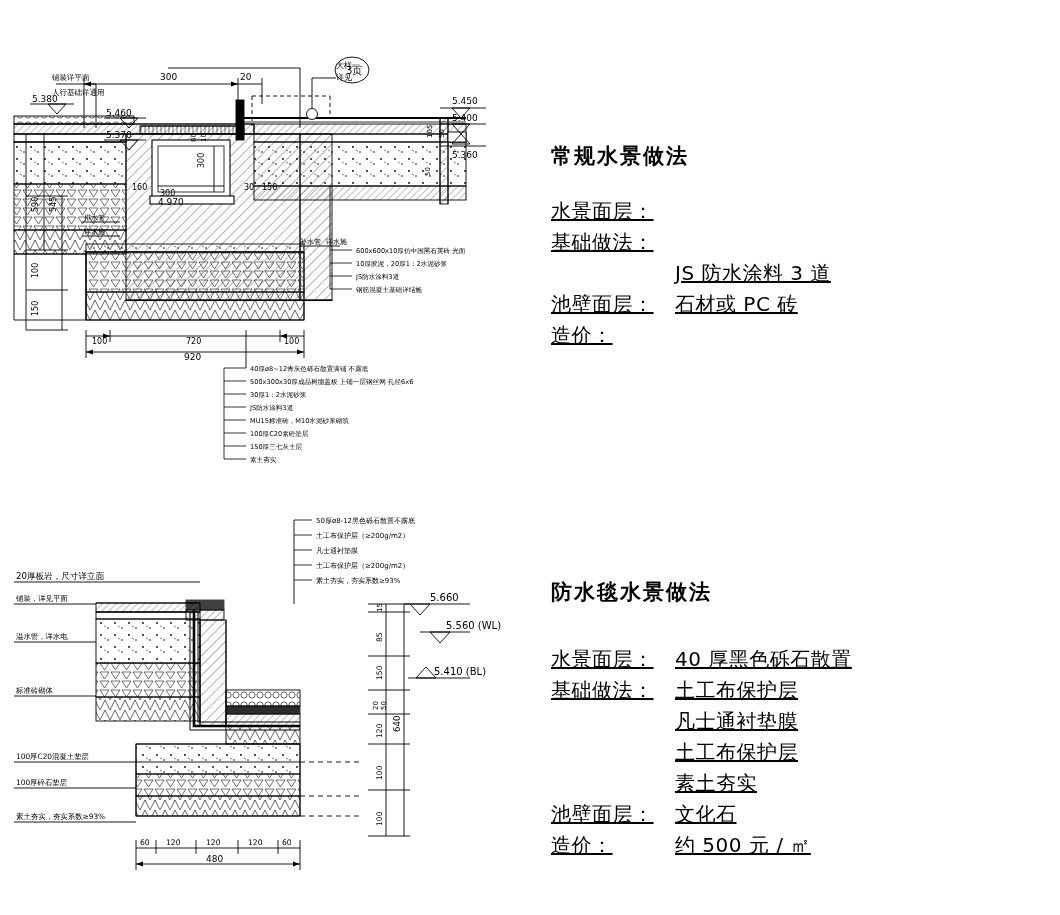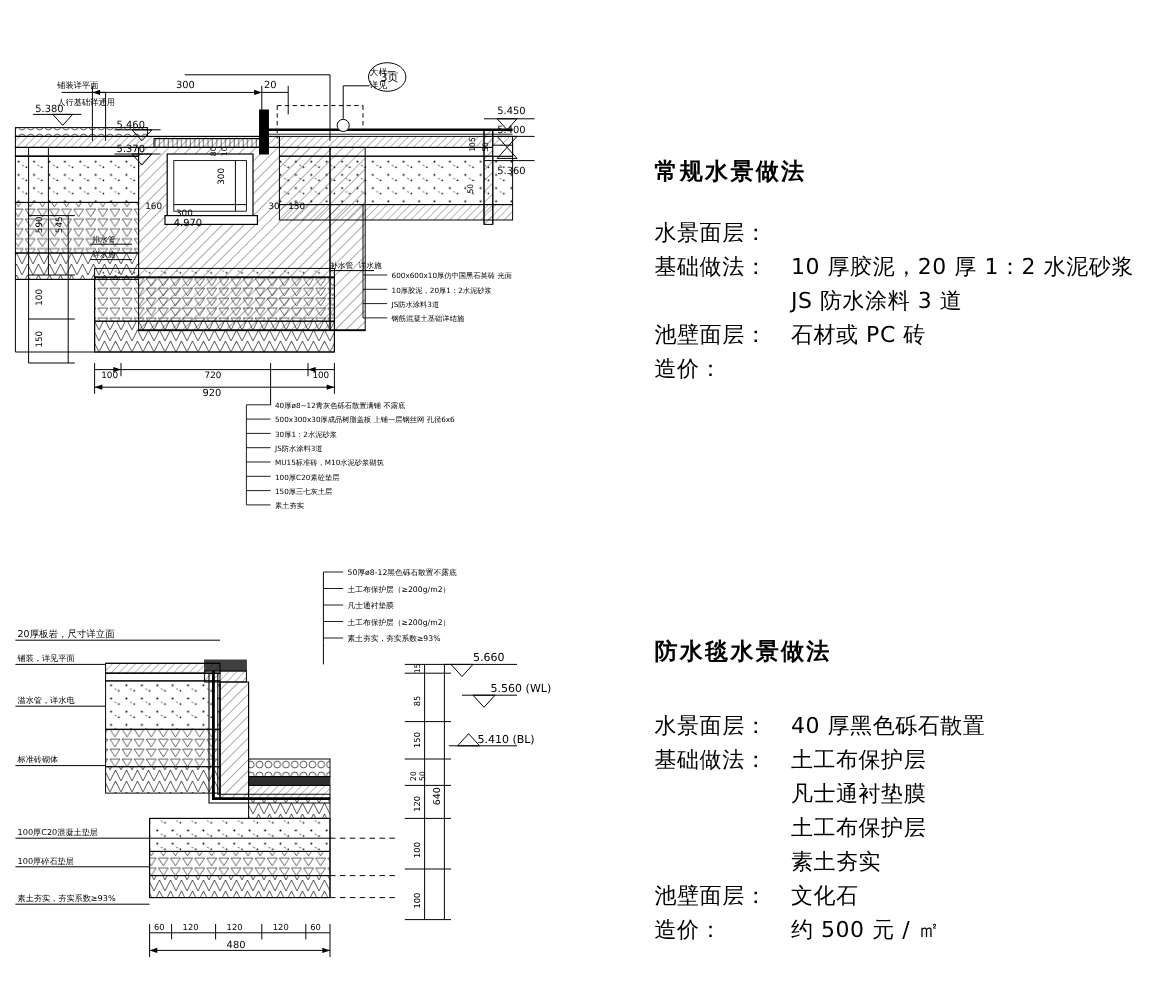--- a/index.html
+++ b/index.html
@@ -5,27 +5,27 @@
 <style>
   html,body{margin:0;padding:0;}
   body{
     width:1060px;height:915px;background:#ffffff;
     font-family:"DejaVu Sans","Liberation Sans",sans-serif;
     color:#000;position:relative;overflow:hidden;
   }
   .sheet{position:relative;width:1060px;height:915px;}
 
   
-  .spec-block{position:absolute;margin-left:44px;}
+  .spec-block{position:absolute;}
   .spec-title{
     font-size:21px;font-weight:600;letter-spacing:2px;
     font-family:"DejaVu Serif","Liberation Serif",serif;
     white-space:nowrap;
   }
-  .spec-rows{margin-top:26px;}
+  .spec-rows{margin-top:26px;text-decoration:underline;}
   .spec-row{display:flex;font-size:20px;line-height:31px;white-space:nowrap;}
   .spec-key{width:124px;flex:0 0 124px;letter-spacing:.5px;
     font-family:"DejaVu Serif","Liberation Serif",serif;}
   .spec-val{letter-spacing:.5px;}
   .spec-row.cont .spec-key{visibility:hidden;}
 
   
   .dwg{position:absolute;}
   .dwg svg{display:block;}
   .lbl{font-family:"DejaVu Sans","Liberation Sans",sans-serif;}
@@ -388,21 +388,20 @@
   </div>
 
   <div class="spec-block" style="left:551px;top:142px;">
     <div class="spec-title">常规水景做法</div>
     <div class="spec-rows">
       <div class="spec-row">
         <span class="spec-key">水景面层：</span>
       </div>
       <div class="spec-row">
         <span class="spec-key">基础做法：</span>
-        <span class="spec-val">10 厚胶泥，20 厚 1：2 水泥砂浆</span>
       </div>
       <div class="spec-row cont">
         <span class="spec-key">基础做法：</span>
         <span class="spec-val">JS 防水涂料 3 道</span>
       </div>
       <div class="spec-row">
         <span class="spec-key">池壁面层：</span>
         <span class="spec-val">石材或 PC 砖</span>
       </div>
       <div class="spec-row">

